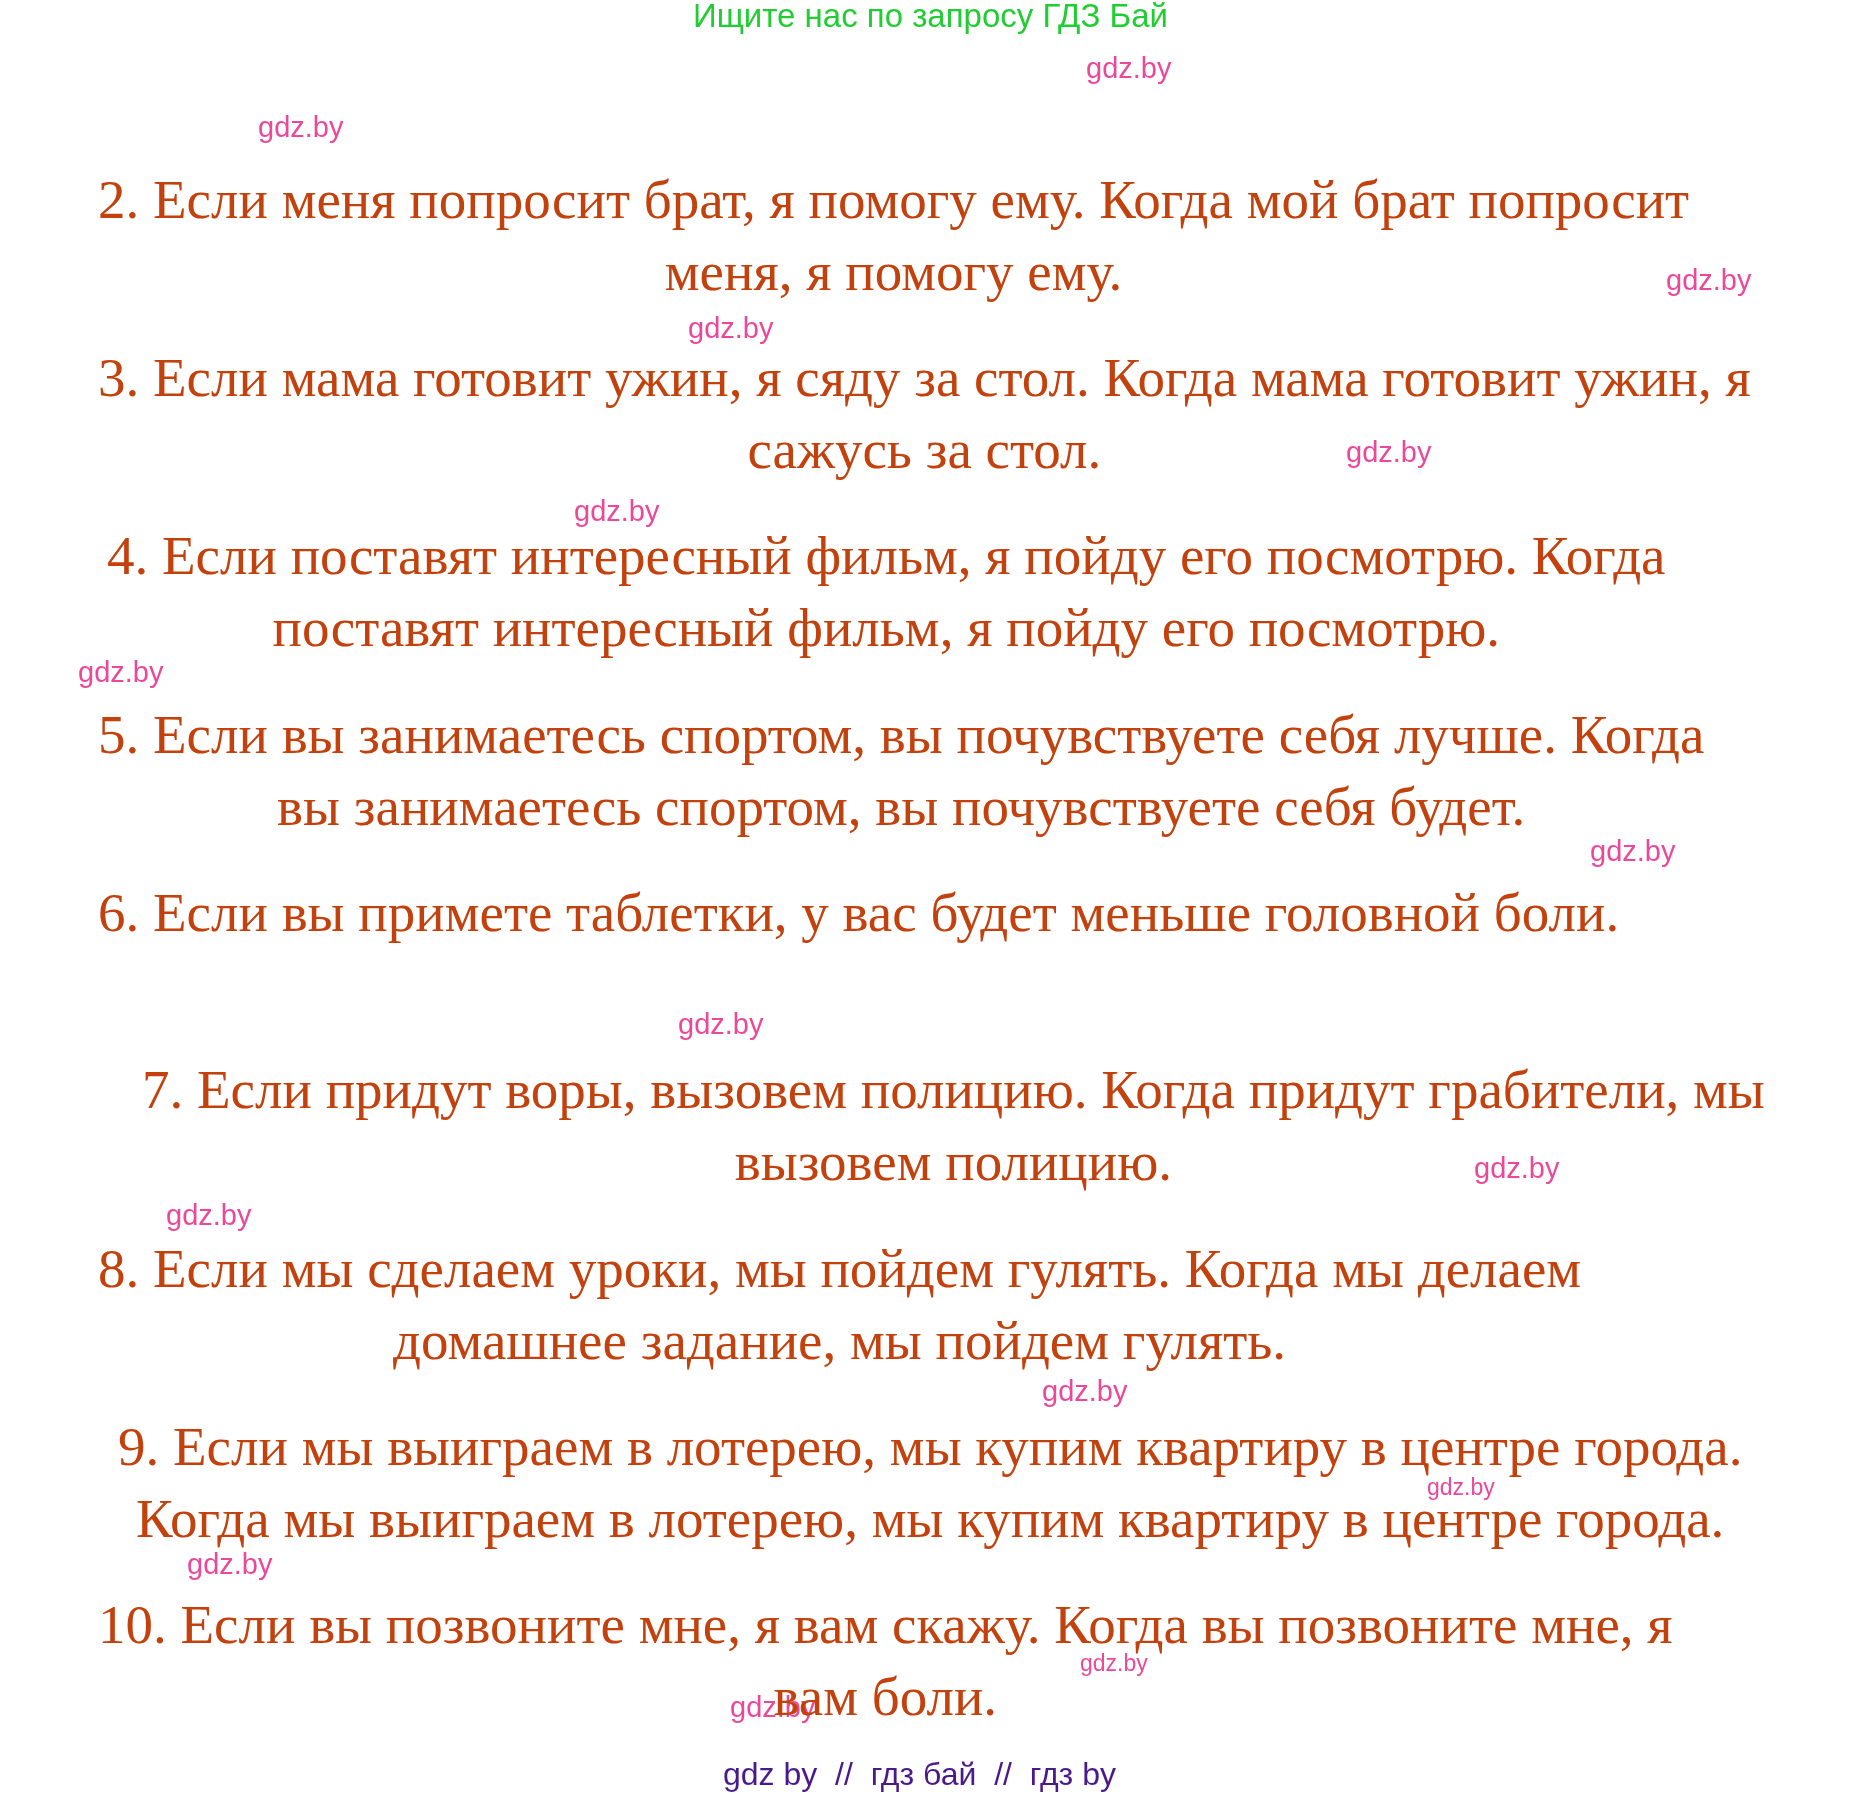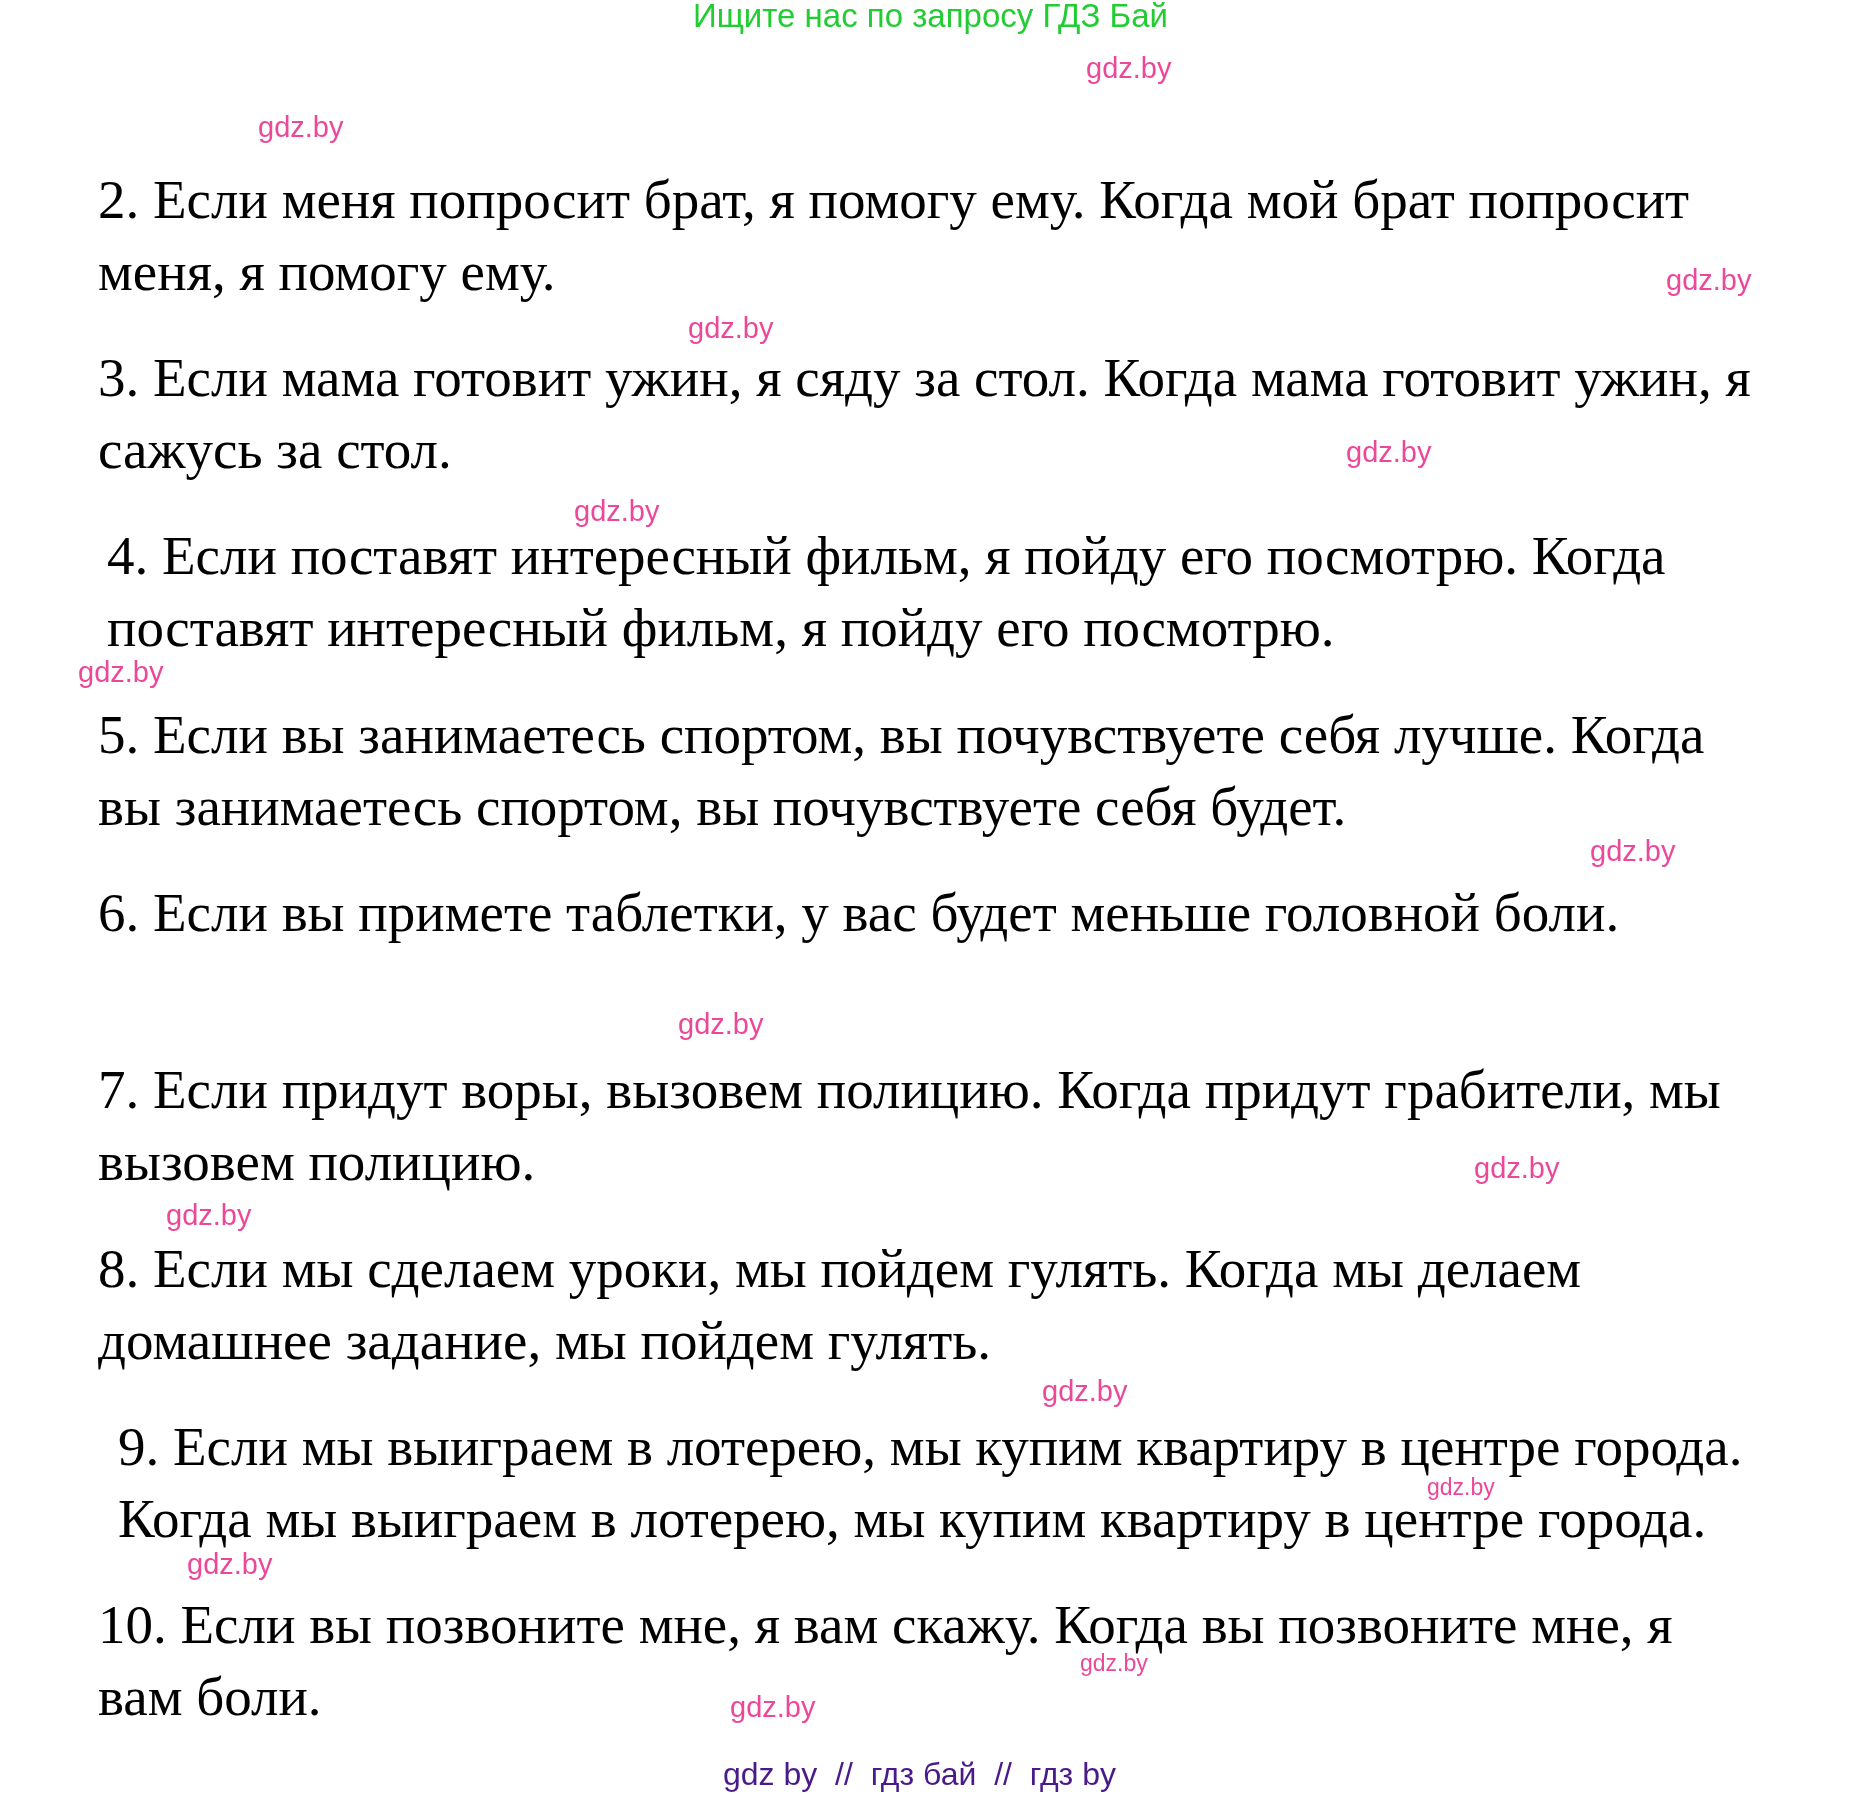--- a/index.html
+++ b/index.html
@@ -34,23 +34,24 @@
     }
     .wm.small {
       font-size: 23px;
       line-height: 26px;
     }
     .answer {
       position: absolute;
       left: 98px;
       font-family: "Liberation Serif", serif;
       font-size: 55px;
-      color: #000000;
+      color: #c2410c;
       white-space: nowrap;
       line-height: 72px;
+      text-align: center;
     }
     .answer .line {
       display: block;
       height: 72px;
     }
     .footer {
       position: absolute;
       left: 723px;
       top: 1756px;
       font-family: "Liberation Sans", sans-serif;
@@ -94,21 +95,21 @@
   <span class="line">4. Если поставят интересный фильм, я пойду его посмотрю. Когда</span>
   <span class="line">поставят интересный фильм, я пойду его посмотрю.</span>
 </div>
 <div class="answer" style="top:699px;">
   <span class="line">5. Если вы занимаетесь спортом, вы почувствуете себя лучше. Когда</span>
   <span class="line">вы занимаетесь спортом, вы почувствуете себя будет.</span>
 </div>
 <div class="answer" style="top:877px;">
   <span class="line">6. Если вы примете таблетки, у вас будет меньше головной боли.</span>
 </div>
-<div class="answer" style="top:1054px;">
+<div class="answer" style="top:1054px;margin-left:44px;">
   <span class="line">7. Если придут воры, вызовем полицию. Когда придут грабители, мы</span>
   <span class="line">вызовем полицию.</span>
 </div>
 <div class="answer" style="top:1233px;">
   <span class="line">8. Если мы сделаем уроки, мы пойдем гулять. Когда мы делаем</span>
   <span class="line">домашнее задание, мы пойдем гулять.</span>
 </div>
 <div class="answer" style="top:1411px;margin-left:20px;">
   <span class="line">9. Если мы выиграем в лотерею, мы купим квартиру в центре города.</span>
   <span class="line">Когда мы выиграем в лотерею, мы купим квартиру в центре города.</span>

